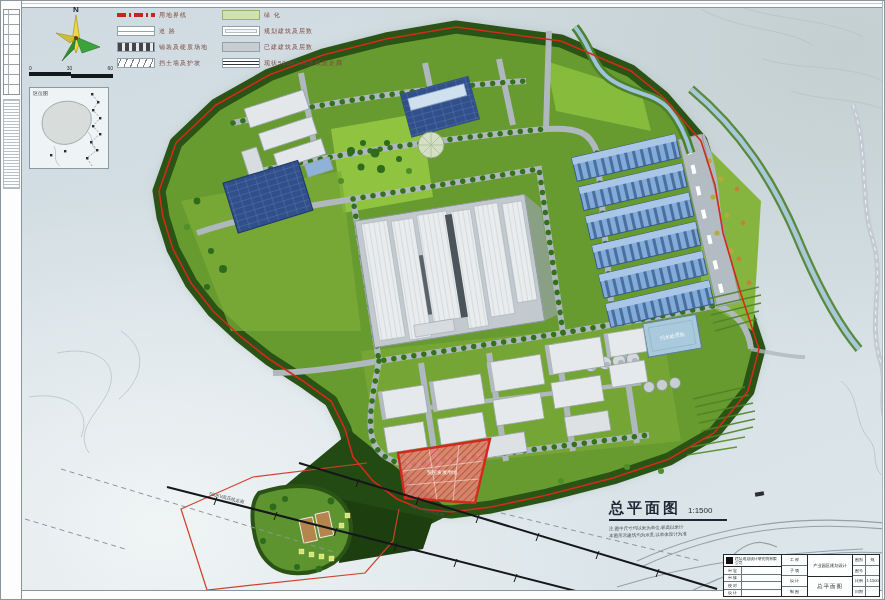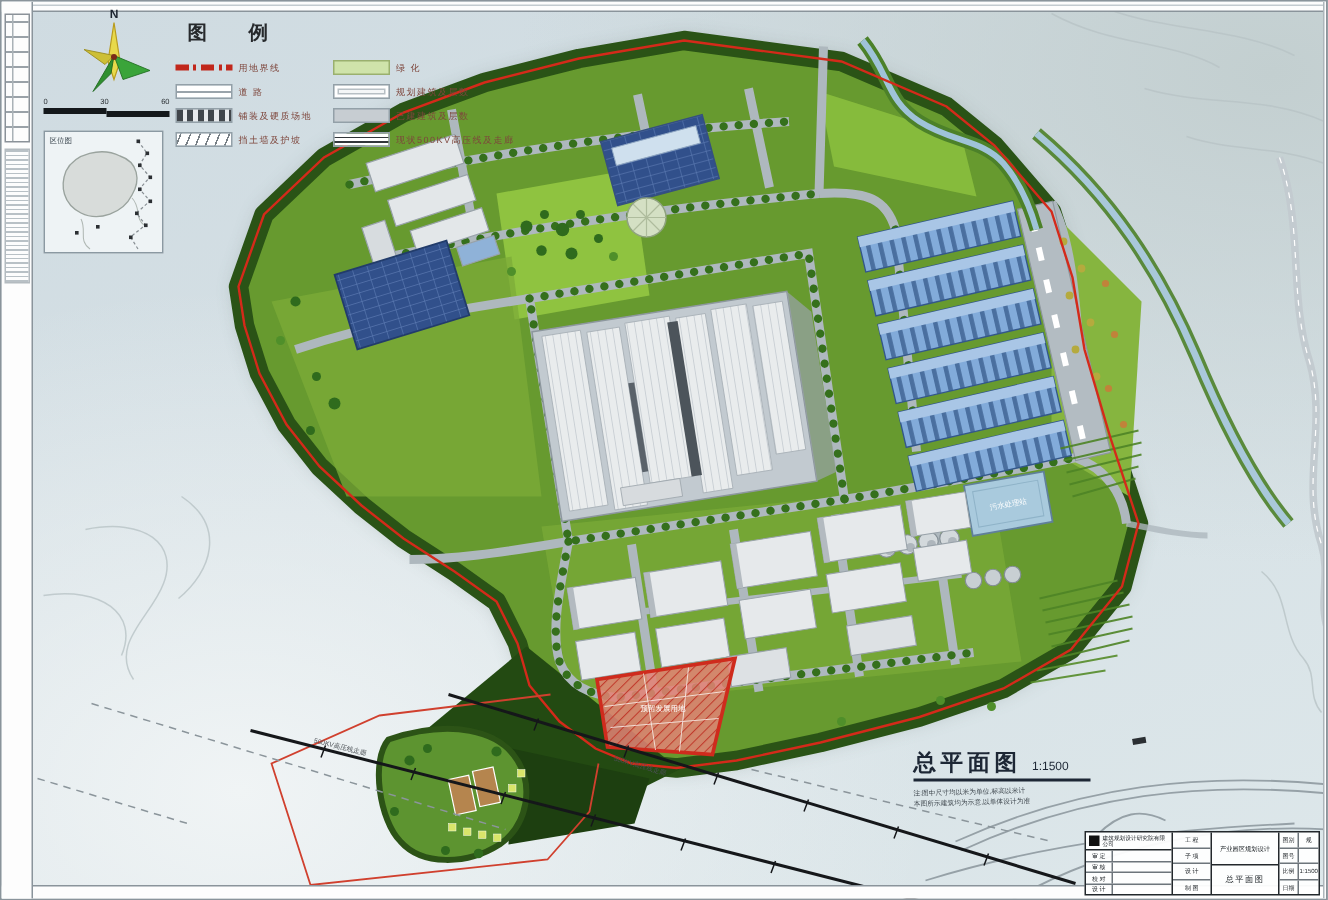--- a/index.html
+++ b/index.html
@@ -374,21 +374,20 @@
 
   <div class="top-margin"></div>
   <div class="bottom-margin"></div>
   <div class="right-margin"></div>
   <div class="left-strip">
     <div class="strip-table"></div>
     <div class="strip-notes"></div>
   </div>
 
   <div id="legend">
-    <div class="legend-title">图 例</div>
     <div class="legend-cols">
       <div class="legend-col">
         <div class="legend-item">
           <span class="sw sw-boundary"></span>
           <span class="legend-label">用地界线</span>
         </div>
         <div class="legend-item">
           <span class="sw sw-road"></span>
           <span class="legend-label">道  路</span>
         </div>

